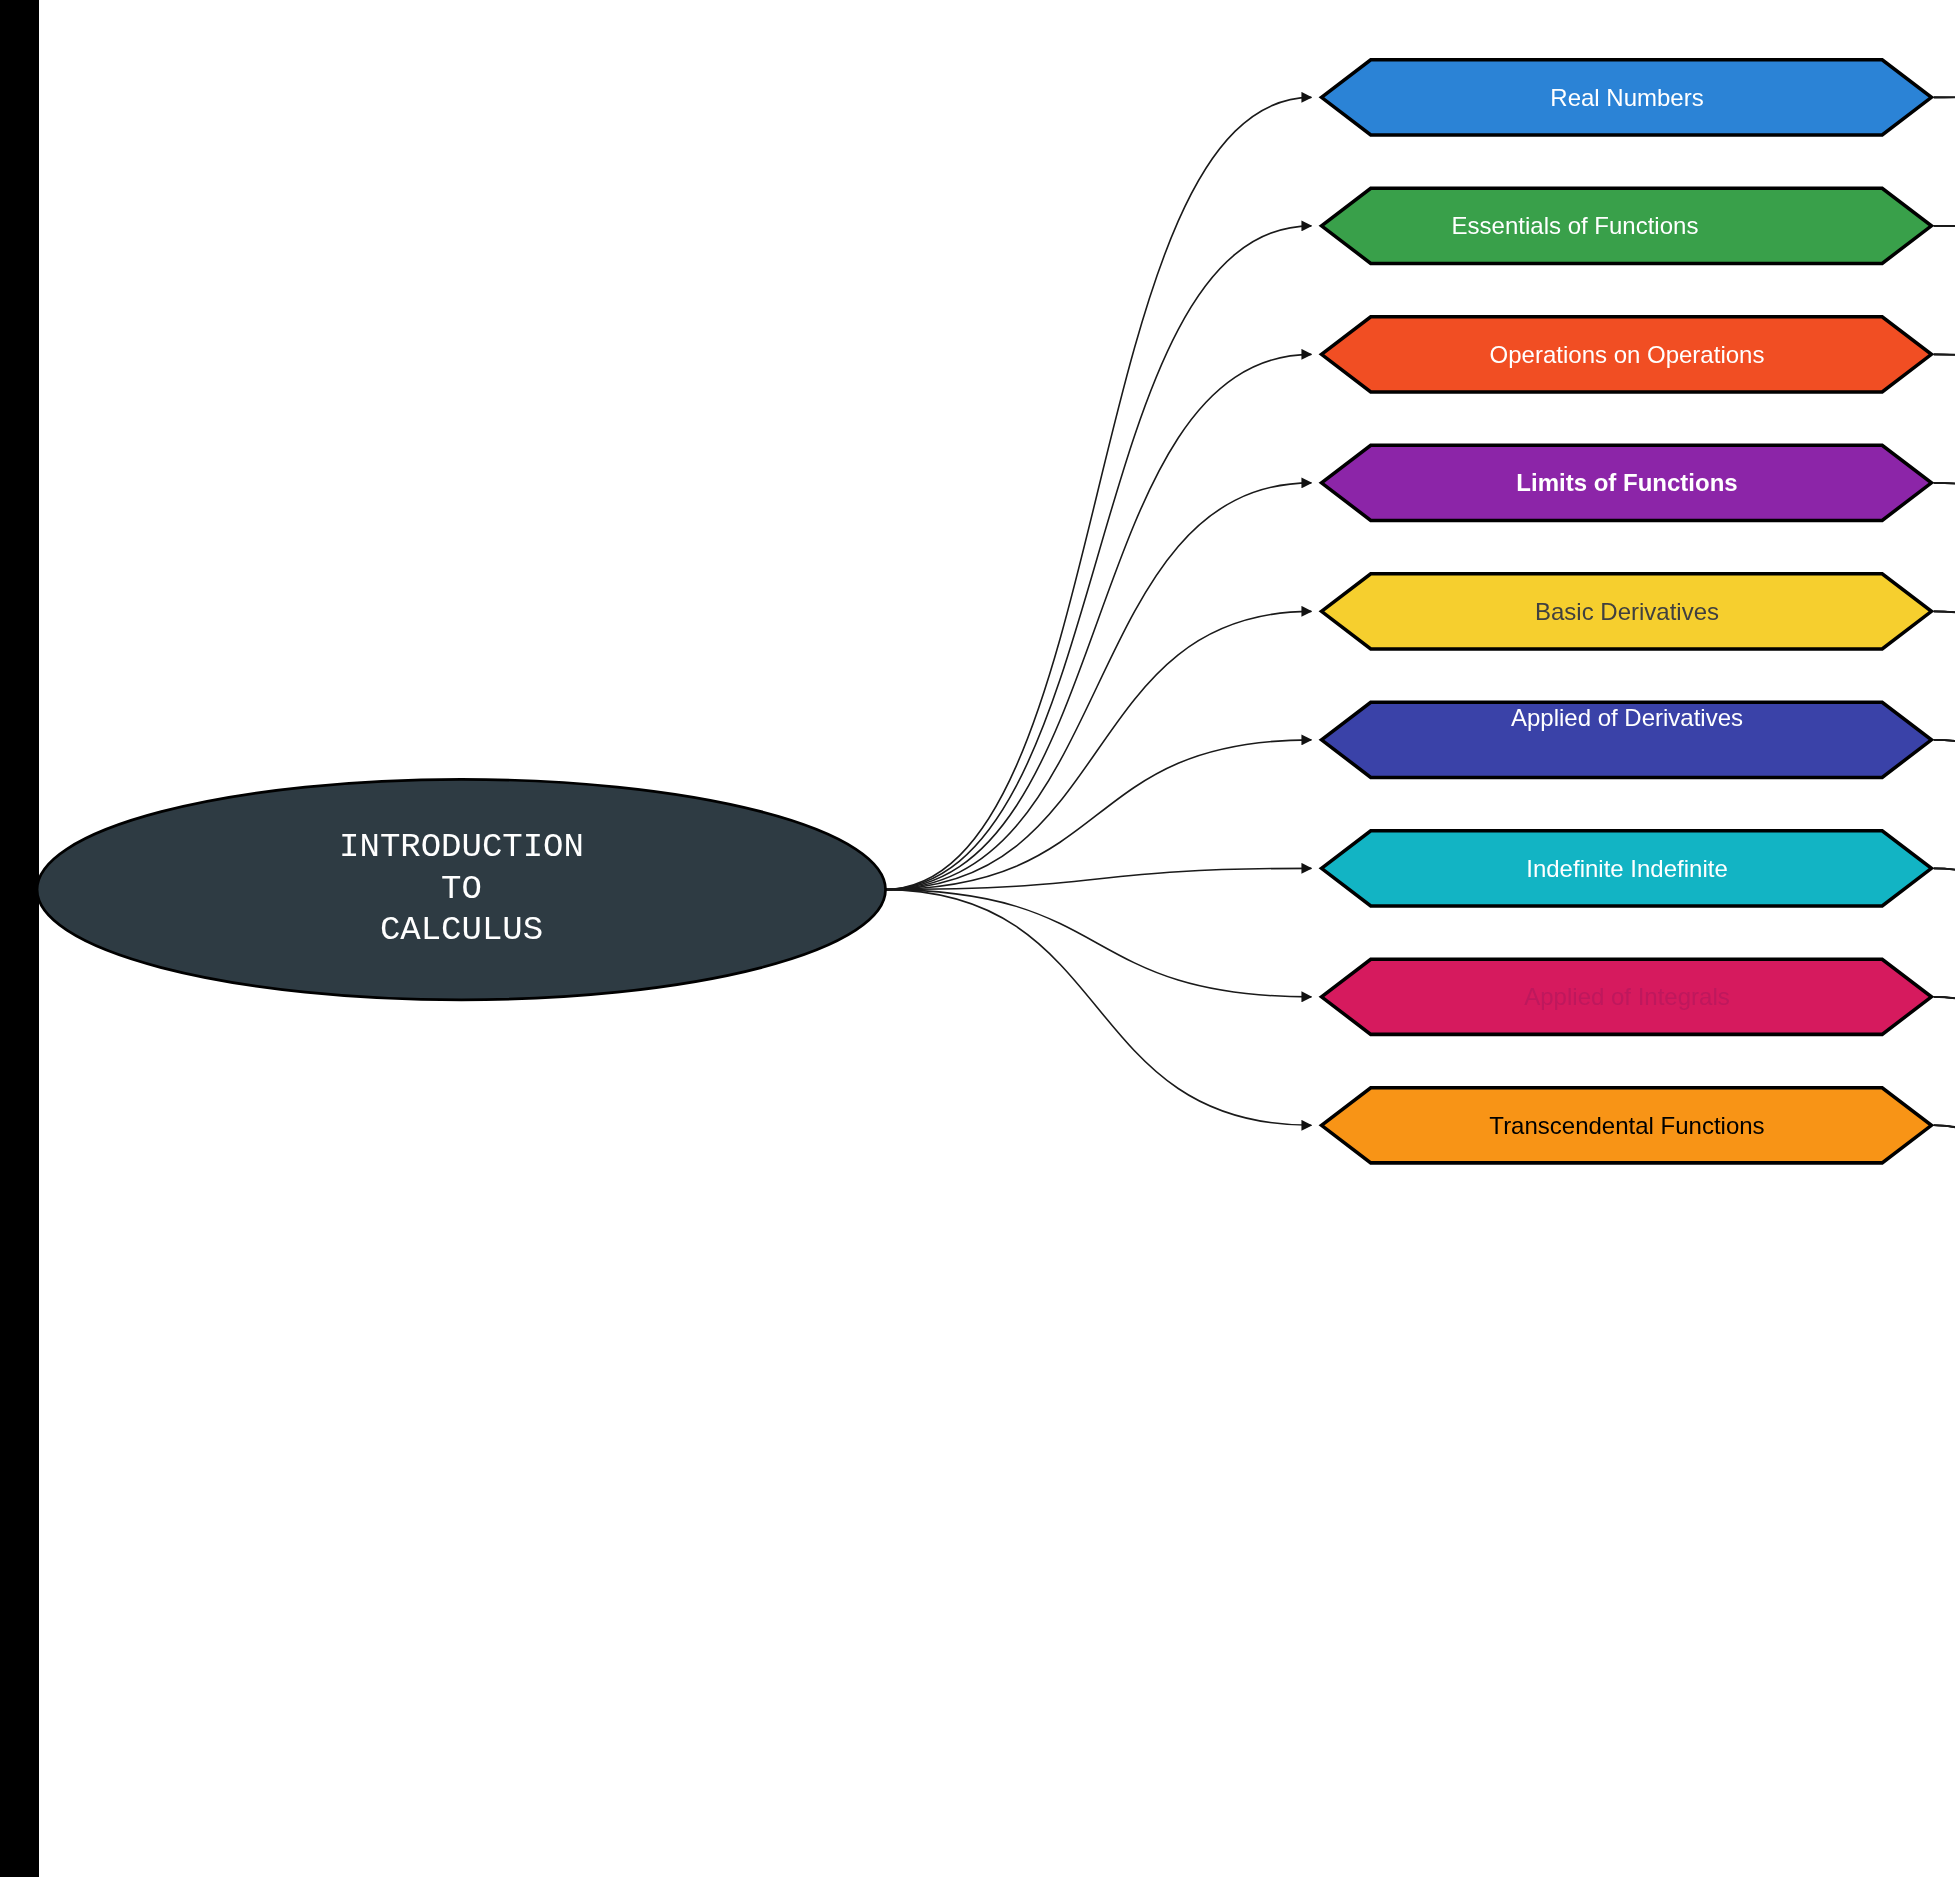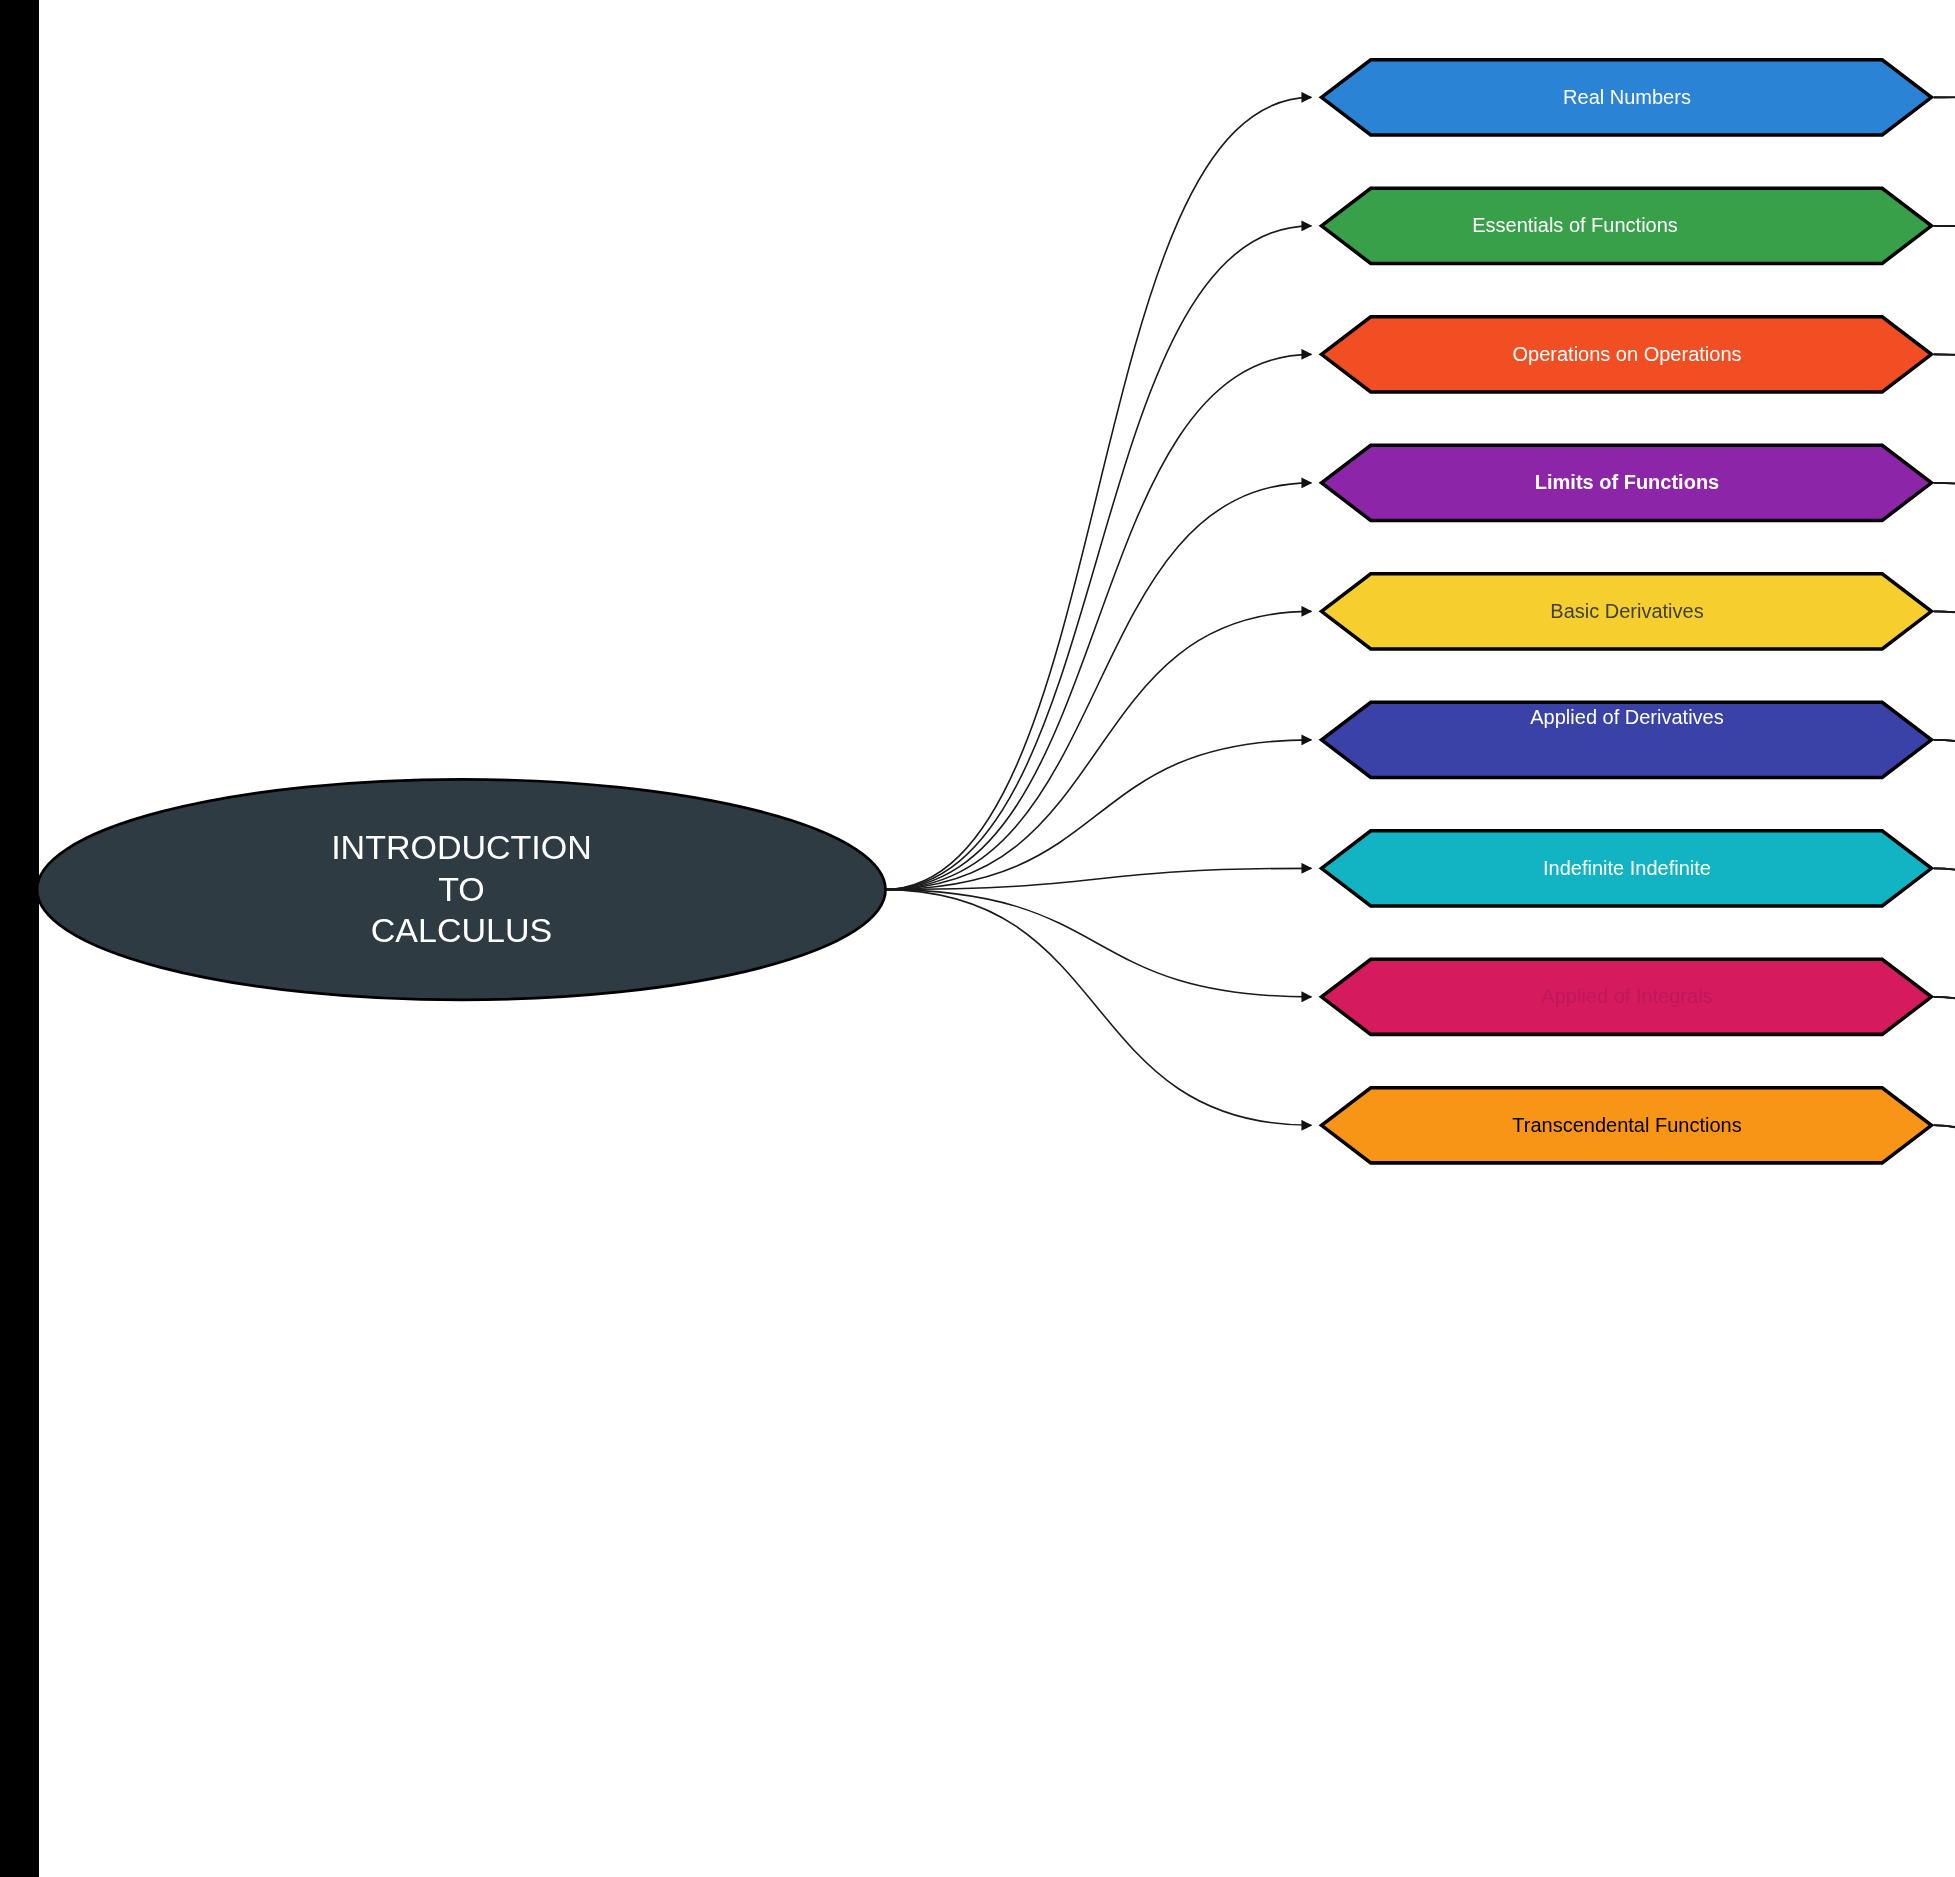--- a/index.html
+++ b/index.html
@@ -37,24 +37,24 @@
     justify-content: center;
     text-align: center;
     pointer-events: none;
     font-family: "Liberation Sans", sans-serif;
     white-space: pre;
   }
   .root-label {
     font-size: 34px;
     color: #ffffff;
     line-height: 1.22;
-    font-family: Liberation Sans, sans-serif;
+    font-family: Liberation Mono, monospace;
   }
   .hex-label {
-    font-size: 20px;
+    font-size: 24px;
     font-family: "Liberation Sans", sans-serif;
   }
 </style>
 </head>
 <body>
 
 <div id="canvas">
   <div id="plot">
 
     <svg class="layer" id="edge-layer" viewBox="0 0 7000 4800" preserveAspectRatio="none">

